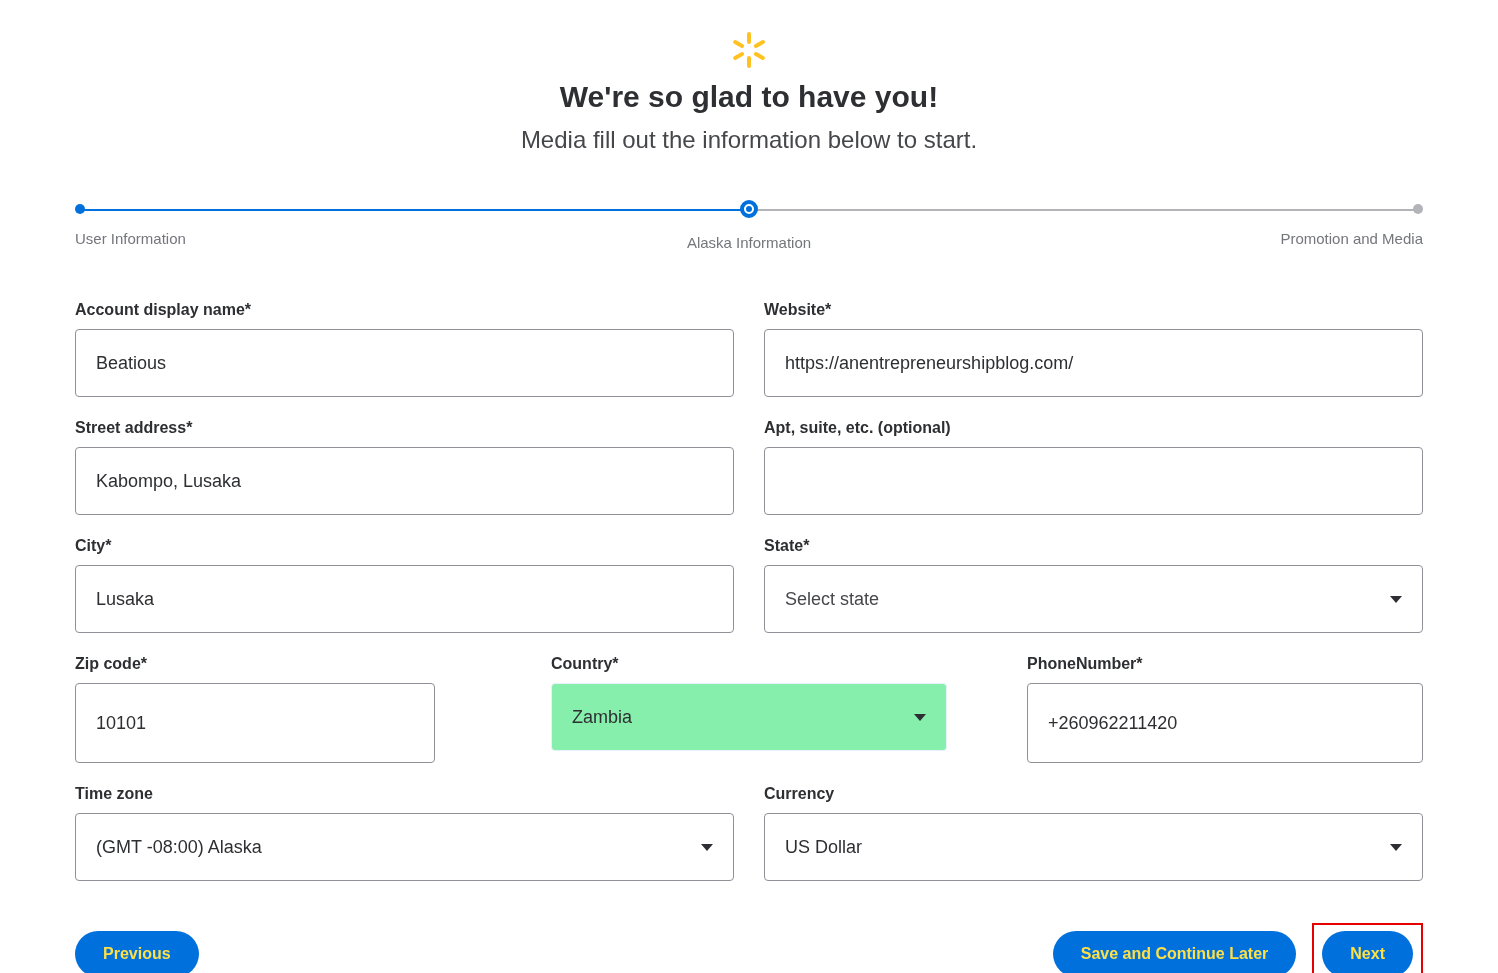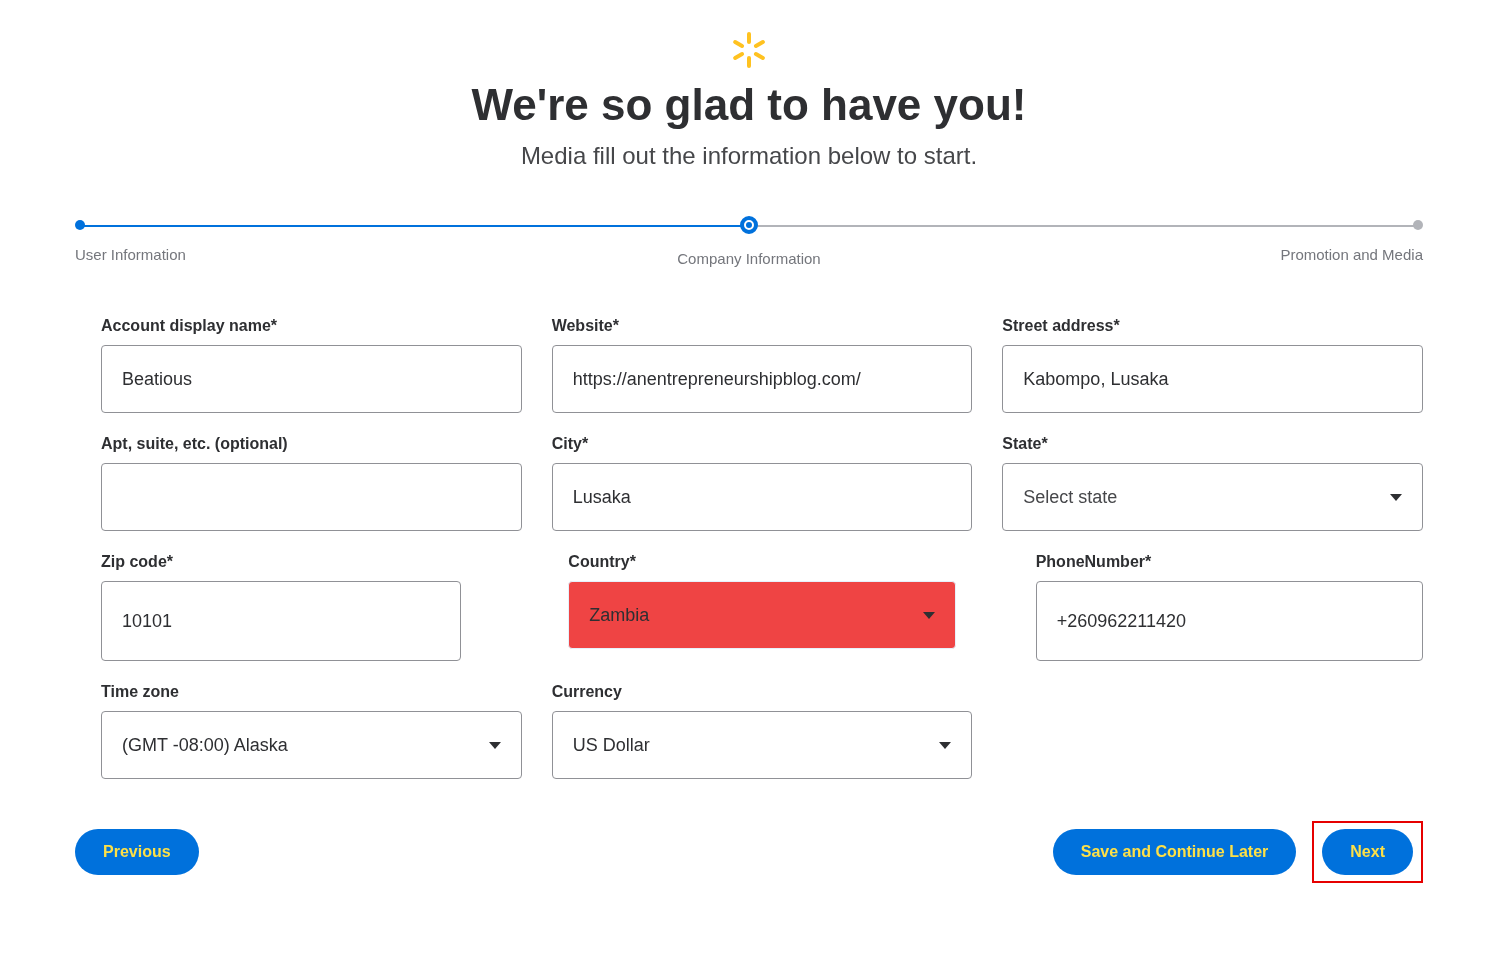--- a/index.html
+++ b/index.html
@@ -15,21 +15,21 @@
     text-align: center;
     margin-bottom: 50px;
   }
   .spark {
     width: 40px;
     height: 40px;
     margin: 0 auto 10px;
     display: block;
   }
   .title {
-    font-size: 44px;
+    font-size: 30px;
     font-weight: 700;
     color: #2e2f32;
     margin-bottom: 12px;
   }
   .subtitle {
     font-size: 24px;
     color: #46474a;
     font-weight: 400;
   }
   .stepper {
@@ -86,24 +86,23 @@
   }
   .step:first-child .step-label { text-align: left; }
   .step:nth-child(2) .step-label { text-align: center; }
   .step:last-child .step-label { text-align: right; }
   .step:first-child .step-dot { margin-left: 0; }
   .step:nth-child(2) .step-dot { margin: -4px auto 0; }
   .step:last-child .step-dot { margin-left: auto; margin-right: 0; }
 
   .form-grid {
     display: grid;
-    grid-template-columns: 1fr 1fr 1fr;
+    grid-template-columns: 1fr 1fr;
     column-gap: 30px;
     row-gap: 22px;
-    margin-left: 26px;
   }
   .field { display: flex; flex-direction: column; }
   .field-label {
     font-size: 16px;
     font-weight: 700;
     color: #2e2f32;
     margin-bottom: 10px;
   }
   .text-input, .select-box {
     height: 68px;
@@ -116,21 +115,21 @@
     outline: none;
     font-family: inherit;
   }
   .select-box {
     display: flex;
     align-items: center;
     justify-content: space-between;
     cursor: pointer;
   }
   .select-box.highlighted {
-    background: #ef4444;
+    background: #86efac;
     border-color: #e6f1fc;
   }
   .select-text { color: #2e2f32; font-size: 18px; }
   .select-placeholder { color: #46474a; }
   .caret {
     width: 0; height: 0;
     border-left: 6px solid transparent;
     border-right: 6px solid transparent;
     border-top: 7px solid #2e2f32;
   }
@@ -189,21 +188,21 @@
 <div class="stepper">
   <div class="step">
     <div class="step-line active" style="left:5px; right:-50%;"></div>
     <div class="step-dot done"></div>
     <div class="step-label">User Information</div>
   </div>
   <div class="step">
     <div class="step-line active" style="left:-50%; right:50%;"></div>
     <div class="step-line inactive" style="left:50%; right:-50%;"></div>
     <div class="step-dot current"></div>
-    <div class="step-label">Company Information</div>
+    <div class="step-label">Alaska Information</div>
   </div>
   <div class="step">
     <div class="step-line inactive" style="left:-50%; right:5px;"></div>
     <div class="step-dot pending"></div>
     <div class="step-label">Promotion and Media</div>
   </div>
 </div>
 
 <div class="form-grid">
   <div class="field">

